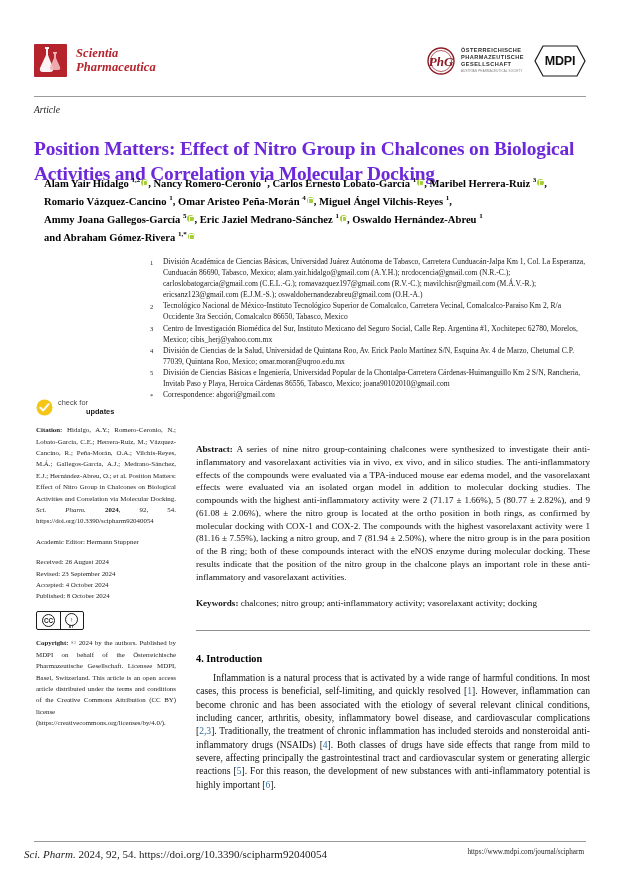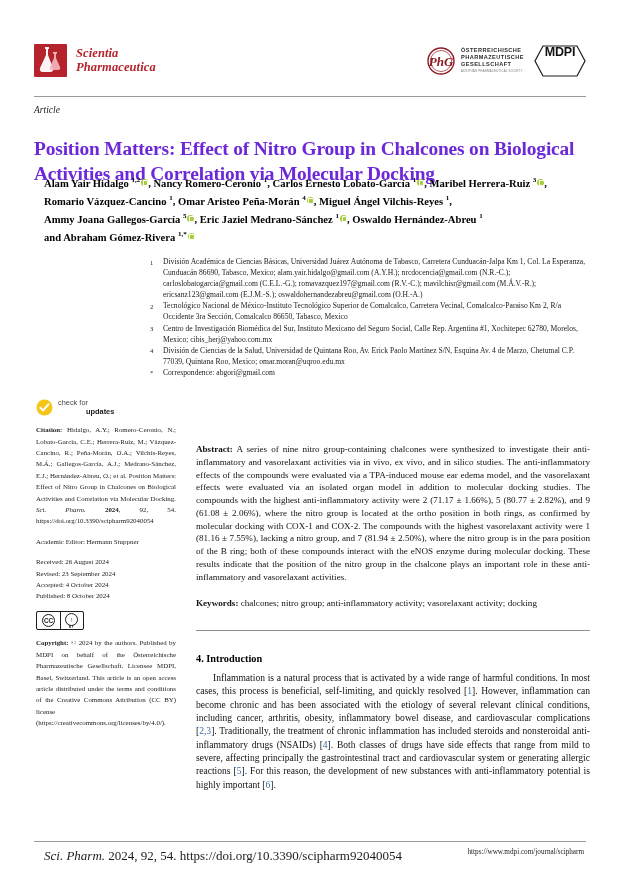--- a/index.html
+++ b/index.html
@@ -34,21 +34,21 @@
   .right-logos{position:absolute;right:0;top:1px;display:flex;align-items:center;gap:10px;}
   .oepg{display:flex;align-items:center;gap:5px;}
   .oepg-seal{width:30px;height:30px;position:relative;}
   .oepg-words{
     font-family:"Liberation Sans", sans-serif;
     font-weight:700;font-size:5.6px;line-height:6.6px;
     letter-spacing:.45px;color:#2b2b2b;text-align:left;
   }
   .oepg-sub{font-size:2.9px;letter-spacing:.2px;color:#7a7a7a;font-weight:400;margin-top:1px;}
   .mdpi-hex{
-    width:52px;height:32px;position:relative;display:flex;align-items:flex-start;justify-content:center;
+    width:52px;height:32px;position:relative;display:flex;align-items:center;justify-content:center;
   }
   .mdpi-hex svg{position:absolute;inset:0;}
   .mdpi-txt{
     position:relative;font-family:"Liberation Sans", sans-serif;
     font-weight:700;font-size:12.5px;letter-spacing:-.2px;color:#111;
   }
   .hrule{
     position:absolute;left:34px;top:96px;width:552px;height:1px;background:#9a9a9a;
   }
 
@@ -149,22 +149,22 @@
     font-size:9.55px;line-height:13.35px;text-align:justify;color:#111;
     text-indent:17px;
   }
   .ref{color:#2e6ca4;}
 
   
   .foot-rule{
     position:absolute;left:34px;top:841px;width:552px;height:1px;background:#9a9a9a;
   }
   .foot-left{
-    position:absolute;left:44px;top:848px;
-    font-size:13px;color:#1c1c1c;white-space:nowrap;
+    position:absolute;left:24px;top:848px;
+    font-size:11px;color:#1c1c1c;white-space:nowrap;
   }
   .foot-left i{font-style:italic;}
   .foot-right{
     position:absolute;right:36px;top:848px;
     font-size:7.2px;color:#1c1c1c;white-space:nowrap;
   }
   .watermark{
     position:absolute;left:0;right:0;top:818px;height:60px;
     font-family:"Liberation Sans", sans-serif;
     font-weight:700;font-size:54px;letter-spacing:-2px;color:#000;
@@ -239,20 +239,24 @@
       </div>
       <div class="affil">
         <div class="num">3</div>
         <div class="body">Centro de Investigación Biomédica del Sur, Instituto Mexicano del Seguro Social, Calle Rep. Argentina #1, Xochitepec 62780, Morelos, Mexico; cibis_herj@yahoo.com.mx</div>
       </div>
       <div class="affil">
         <div class="num">4</div>
         <div class="body">División de Ciencias de la Salud, Universidad de Quintana Roo, Av. Erick Paolo Martínez S/N, Esquina Av. 4 de Marzo, Chetumal C.P. 77039, Quintana Roo, Mexico; omar.moran@uqroo.edu.mx</div>
       </div>
       <div class="affil">
+        <div class="num">5</div>
+        <div class="body">División de Ciencias Básicas e Ingeniería, Universidad Popular de la Chontalpa-Carretera Cárdenas-Huimanguillo Km 2 S/N, Rancheria, Invitab Paso y Playa, Heroica Cárdenas 86556, Tabasco, Mexico; joana90102010@gmail.com</div>
+      </div>
+      <div class="affil">
         <div class="num">*</div>
         <div class="body">Correspondence: abgori@gmail.com</div>
       </div>
     </div>
 
   <div class="sidebar">
     <div class="cfu">
       <div class="cfu-badge">
         <svg width="17" height="17" viewBox="0 0 17 17">
           <circle cx="8.5" cy="8.5" r="8" fill="#f5c518"></circle>

